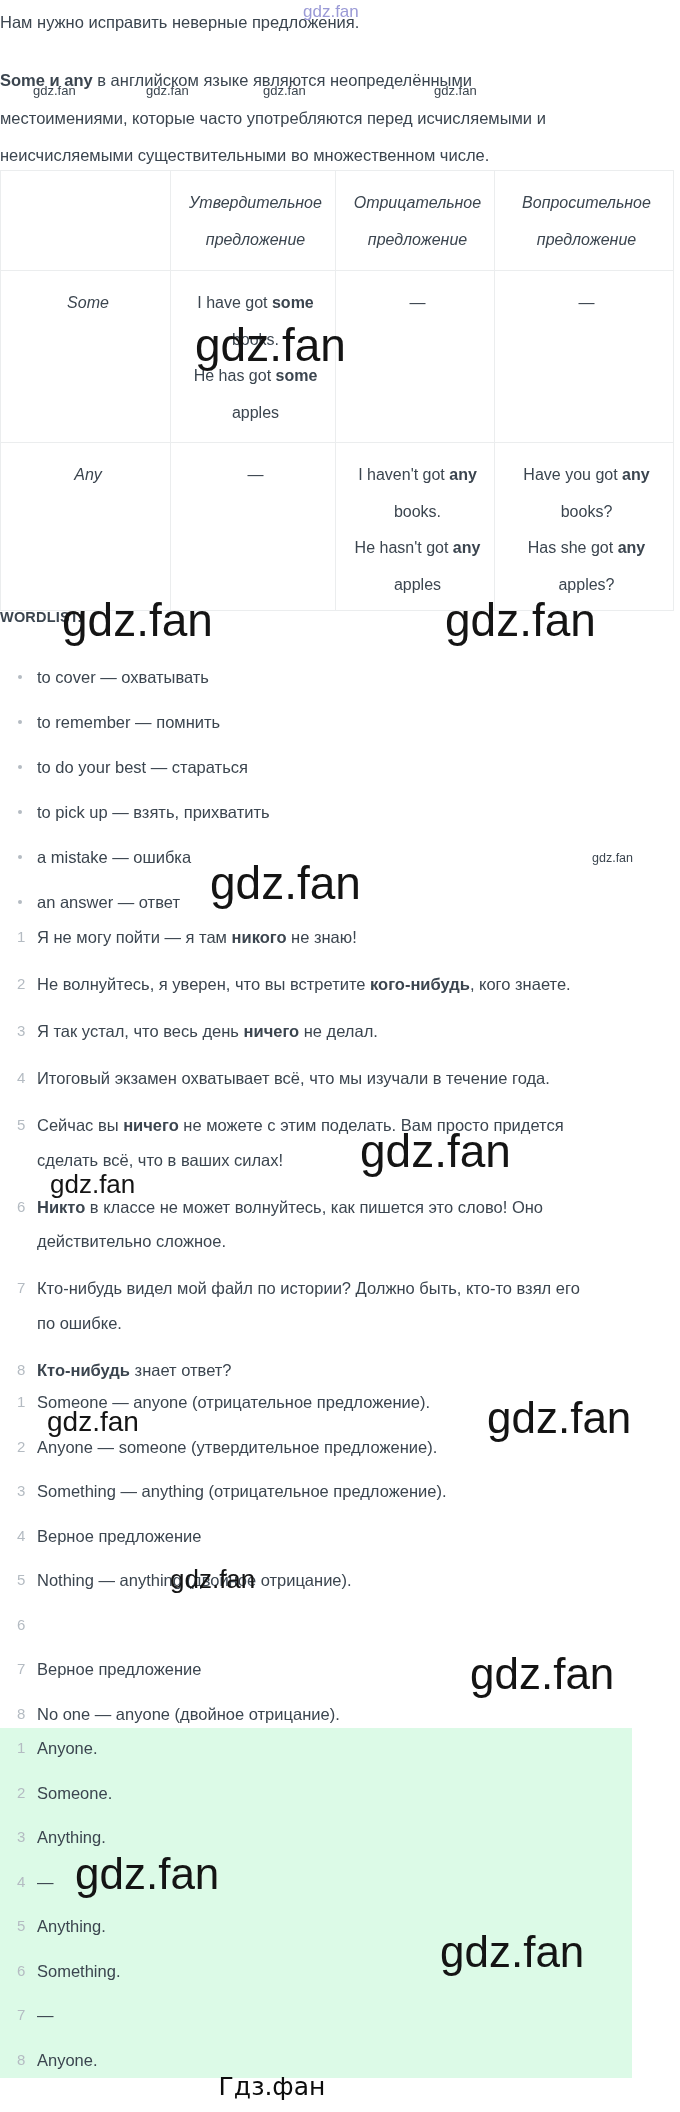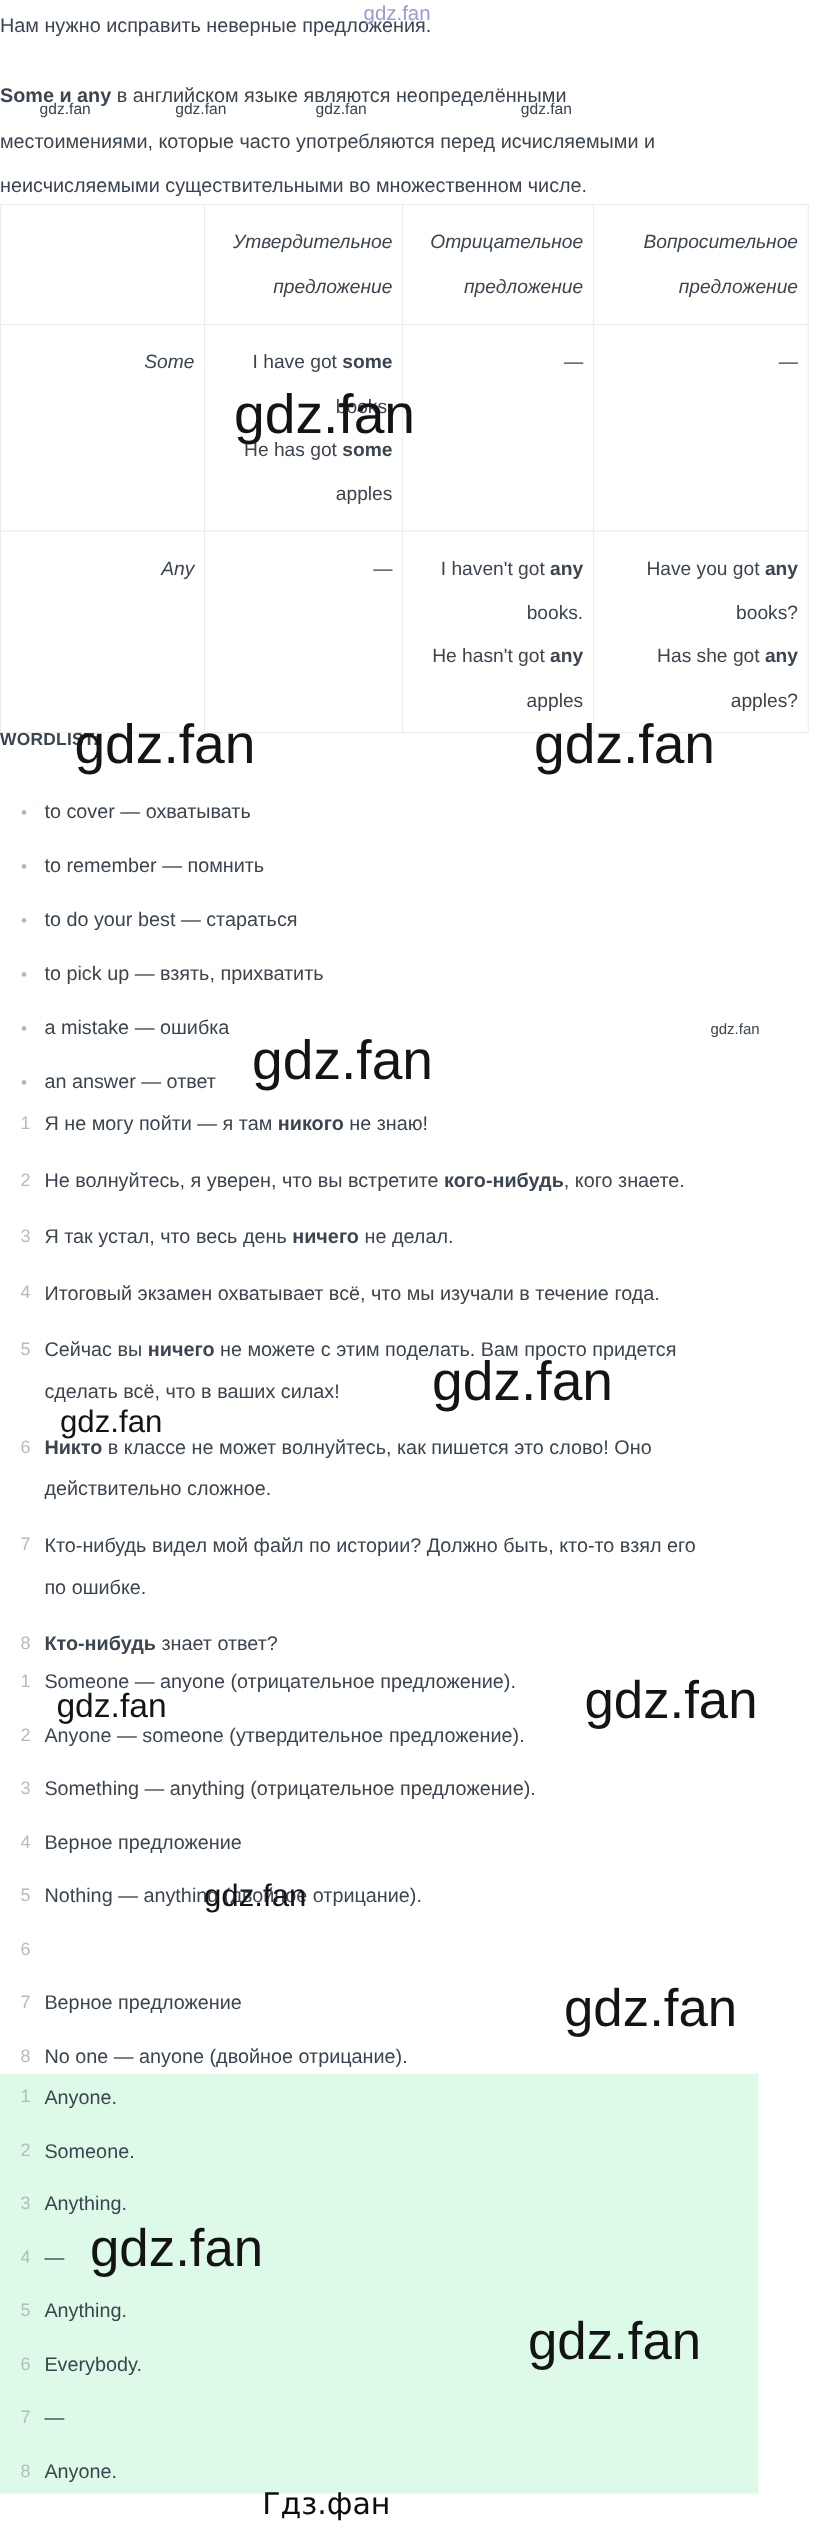--- a/index.html
+++ b/index.html
@@ -9,21 +9,21 @@
     font-family:"Liberation Sans",sans-serif;
   }
   .abs{position:absolute;left:0;}
   
   .p-intro{font-size:16.5px;line-height:37.5px;}
   .p-intro2{width:565px;}
   .b{font-weight:700;}
   
   table.gram{border-collapse:collapse;table-layout:fixed;width:673px;}
   table.gram th,table.gram td{
-    border:1px solid #ebedee;vertical-align:top;text-align:right;
+    border:1px solid #ebedee;vertical-align:top;text-align:center;
     padding:14px 8px 0 13px;font-weight:400;
     font-size:16px;line-height:36.5px;box-sizing:border-box;
   }
   table.gram th{font-style:italic;}
   td .cellp{margin:0;}
   .rowlab{font-style:italic;}
   
   .wl-title{font-size:14.5px;font-weight:700;letter-spacing:.2px;}
   
   .list{list-style:none;margin:0;padding:0;}
@@ -213,21 +213,21 @@
     <li class="item">
         <span class="marker">4</span>
         <span class="itxt">—</span>
       </li>
     <li class="item">
         <span class="marker">5</span>
         <span class="itxt">Anything.</span>
       </li>
     <li class="item">
         <span class="marker">6</span>
-        <span class="itxt">Everybody.</span>
+        <span class="itxt">Something.</span>
       </li>
     <li class="item">
         <span class="marker">7</span>
         <span class="itxt">—</span>
       </li>
     <li class="item">
         <span class="marker">8</span>
         <span class="itxt">Anyone.</span>
       </li>
   </ol>

